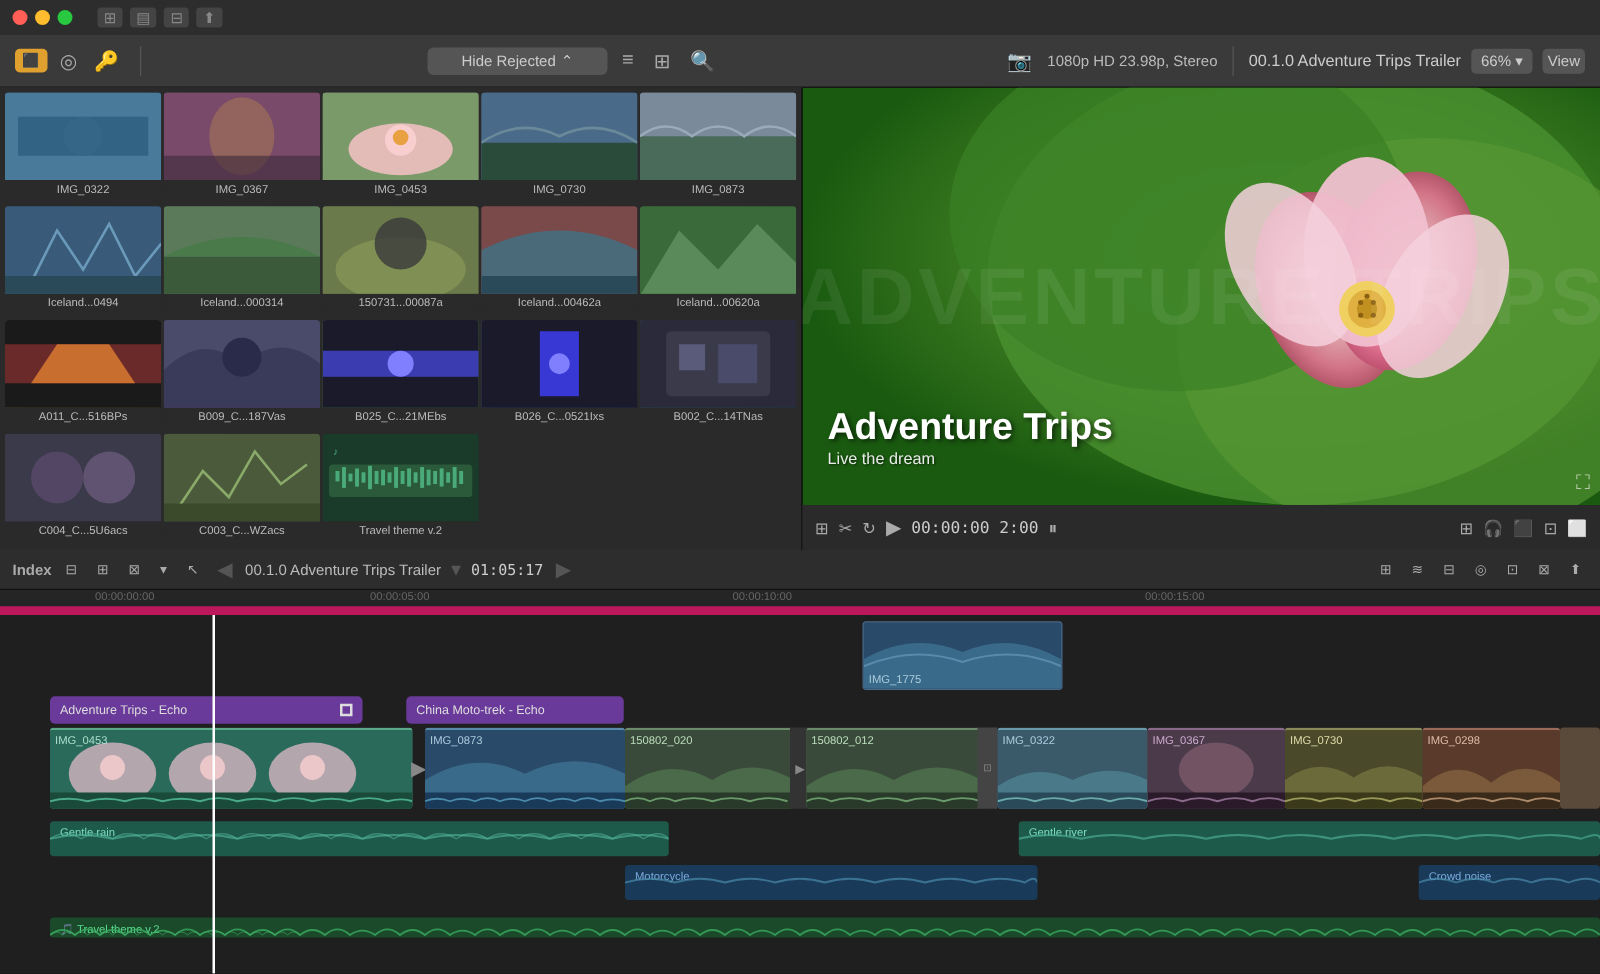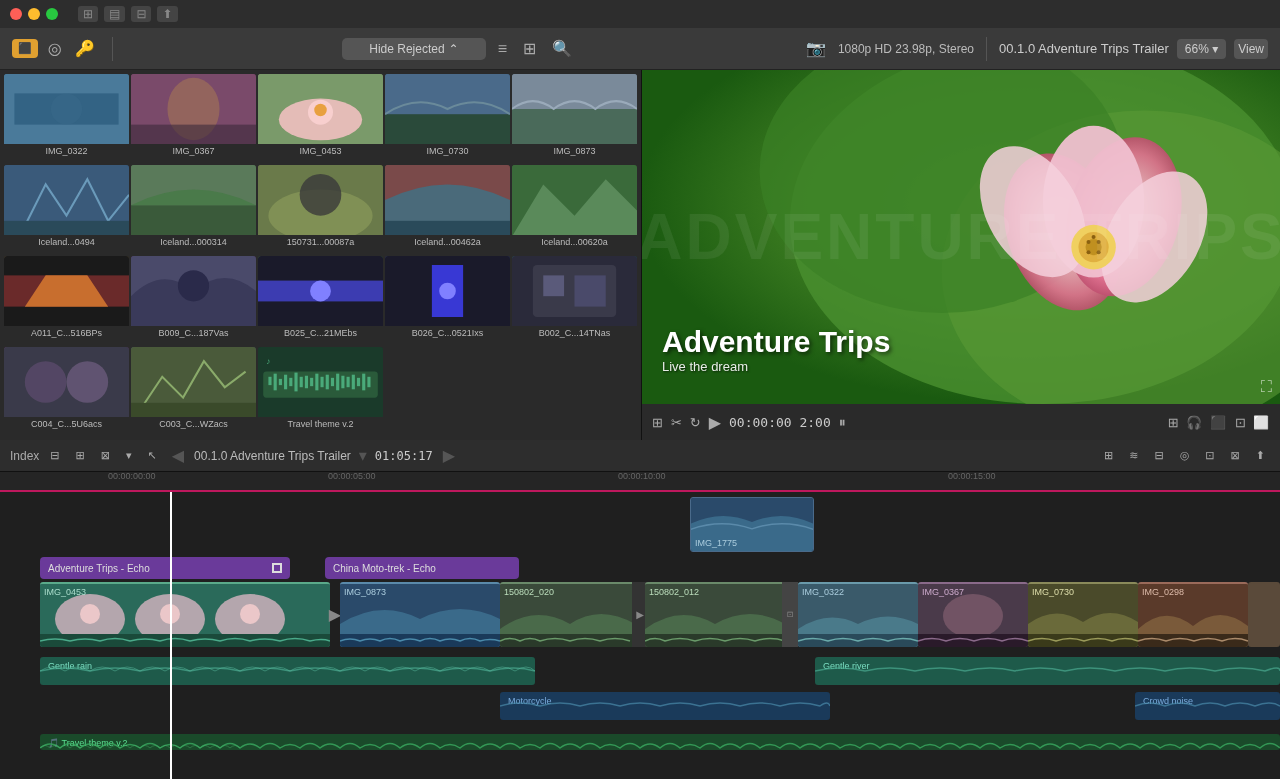--- a/index.html
+++ b/index.html
@@ -147,32 +147,31 @@
     .timeline-toolbar {
       height: 32px;
       background: #2d2d2d;
       display: flex;
       align-items: center;
       padding: 0 10px;
       gap: 6px;
       border-bottom: 1px solid #111;
     }
     .tl-btn { color: #aaa; font-size: 11px; cursor: pointer; background: none; border: none; padding: 2px 5px; }
-    .tl-label { color: #aaa; font-size: 12px; font-weight: 400; }
+    .tl-label { color: #aaa; font-size: 12px; font-weight: 700; }
     .project-label { color: #bbb; font-size: 12px; }
     .timecode { color: #ccc; font-size: 12px; font-family: monospace; }
     .tl-right { display: flex; align-items: center; gap: 6px; margin-left: auto; }
 
     .timeline-ruler {
       height: 20px;
       background: #252525;
       display: flex;
-      align-items: center;
-      padding: 0 0 0 108px;
-      border-bottom: 2px solid #be185d;
+      padding: 0 0 0 76px;
+      border-bottom: 7px solid #be185d;
       position: relative;
       overflow: hidden;
     }
     .ruler-mark {
       font-size: 9px;
       color: #666;
       position: absolute;
       white-space: nowrap;
     }
 
@@ -581,34 +580,34 @@
       <span class="ruler-mark" style="left:220px;">00:00:05:00</span>
       <span class="ruler-mark" style="left:510px;">00:00:10:00</span>
       <span class="ruler-mark" style="left:840px;">00:00:15:00</span>
     </div>
   </div>
 
   <div class="timeline-content" style="position:relative;overflow:hidden;flex:1;">
 
     <div class="playhead" style="left:170px;"></div>
 
-    <div style="position:absolute;top:5px;left:690px;width:124px;height:55px;background:#2a4a6a;border-radius:3px;border:1px solid #4a6a8a;overflow:hidden;z-index:10;">
+    <div style="position:absolute;top:5px;left:690px;width:160px;height:55px;background:#2a4a6a;border-radius:3px;border:1px solid #4a6a8a;overflow:hidden;z-index:10;">
       <svg width="100%" height="100%" viewBox="0 0 140 55" preserveAspectRatio="xMidYMid slice">
         <rect width="140" height="55" fill="#2a4a6a"></rect>
         <path d="M0,30 Q35,10 70,25 Q105,10 140,30 L140,55 L0,55Z" fill="#3a6a8a"></path>
         <path d="M0,35 Q35,20 70,32 Q105,20 140,35" fill="none" stroke="#5a8aaa" stroke-width="1.5"></path>
       </svg>
       <div style="position:absolute;bottom:3px;left:4px;font-size:9px;color:#aaccdd;">IMG_1775</div>
     </div>
 
     <div style="position:absolute;top:65px;left:40px;width:250px;height:22px;background:#6a3a9a;border-radius:4px;display:flex;align-items:center;padding:0 8px;">
       <span style="font-size:10px;color:#ddd;">Adventure Trips - Echo</span>
       <div style="position:absolute;right:8px;width:10px;height:10px;border:2px solid #ddd;border-radius:50;"></div>
     </div>
-    <div style="position:absolute;top:65px;left:325px;width:194px;height:22px;background:#6a3a9a;border-radius:4px;display:flex;align-items:center;padding:0 8px;">
+    <div style="position:absolute;top:65px;left:325px;width:174px;height:22px;background:#6a3a9a;border-radius:4px;display:flex;align-items:center;padding:0 8px;">
       <span style="font-size:10px;color:#ddd;">China Moto-trek - Echo</span>
     </div>
 
     <div style="position:absolute;top:90px;left:40px;width:290px;height:65px;background:#3a7a6a;border-radius:3px;overflow:hidden;border-top:2px solid #5aaa8a;">
       <svg width="100%" height="65" viewBox="0 0 290 65" preserveAspectRatio="xMidYMid slice">
         <rect width="290" height="65" fill="#2a6a5a"></rect>
 
         <ellipse cx="50" cy="35" rx="35" ry="25" fill="#f0c0d0" opacity="0.7"></ellipse>
         <circle cx="50" cy="30" r="10" fill="#f9d0d0" opacity="0.8"></circle>
         <ellipse cx="130" cy="35" rx="35" ry="25" fill="#f0c0d0" opacity="0.7"></ellipse>

